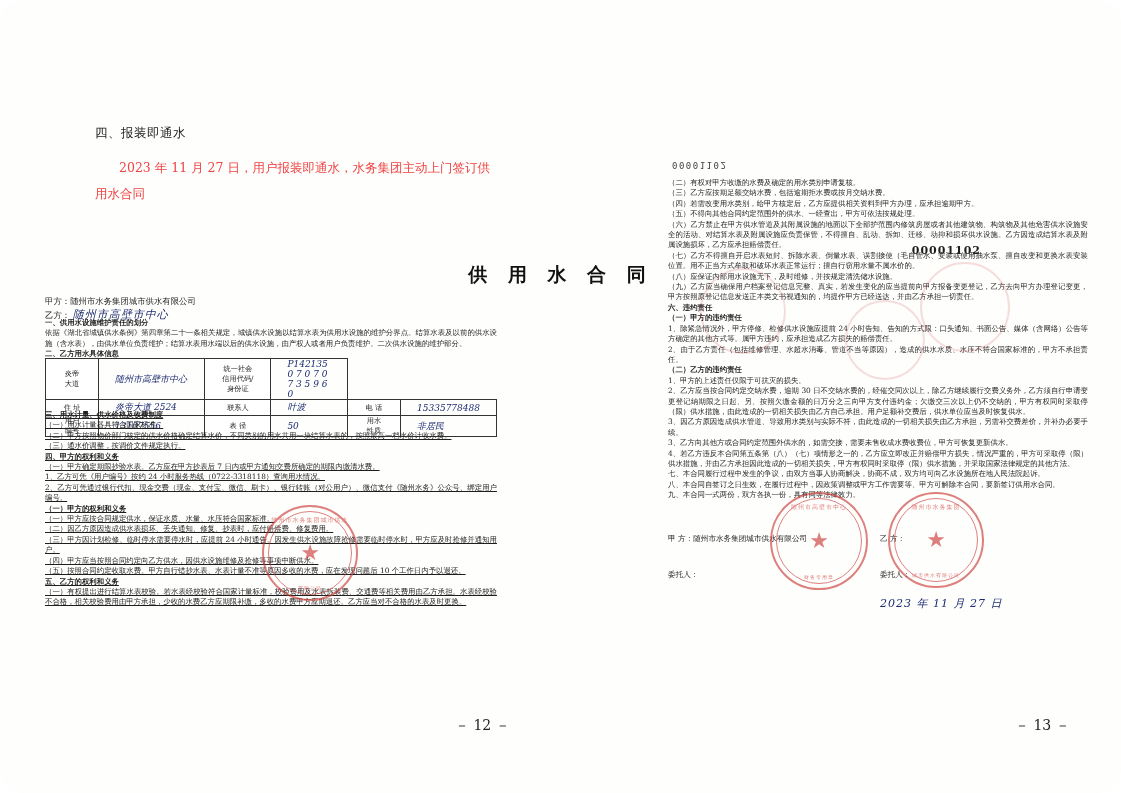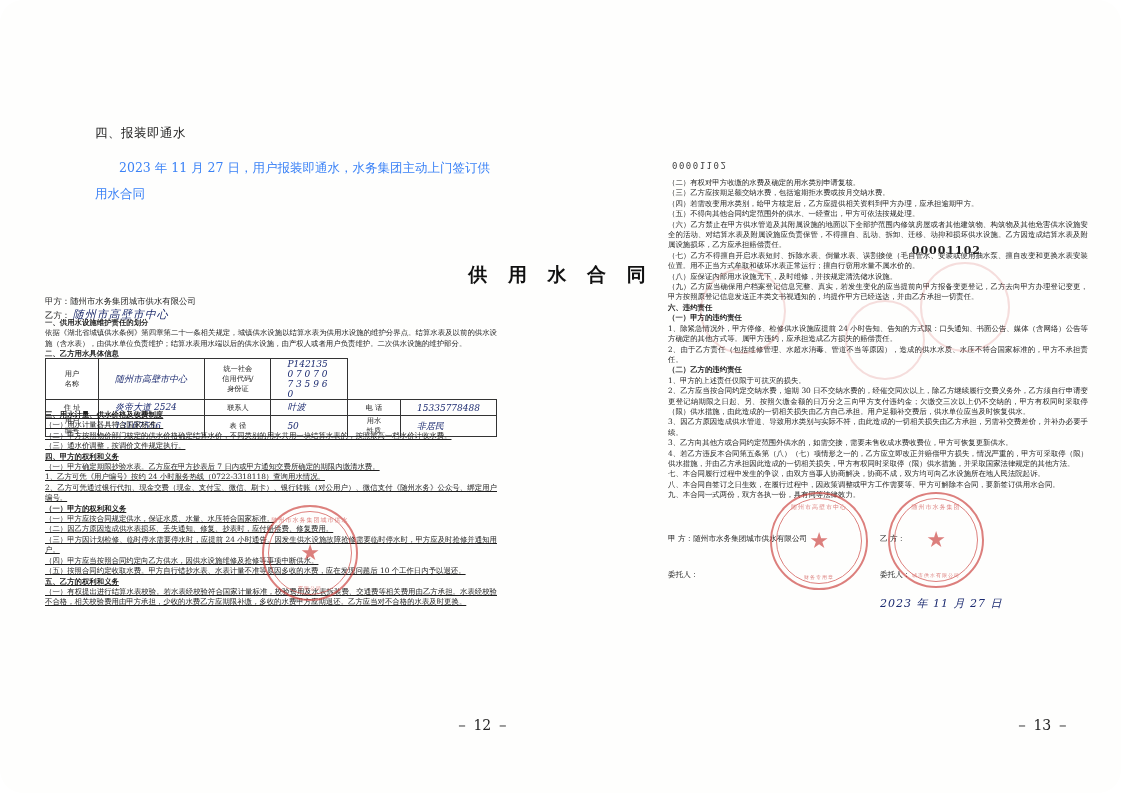--- a/index.html
+++ b/index.html
@@ -29,21 +29,21 @@
     color: #1b1b1b;
     letter-spacing: 0.5px;
     font-family: "DejaVu Serif", serif;
   }
   .sec-body {
     position: absolute;
     left: 95px; top: 155px;
     width: 400px;
     font-size: 12.5px;
     line-height: 26px;
-    color: #3b82f6;
+    color: #ef4444;
     font-family: "DejaVu Serif", serif;
     text-indent: 24px;
   }
   .doc-no {
     position: absolute;
     right: 140px; top: 244px;
     font-size: 11px;
     font-weight: bold;
     color: #1d1d1d;
     letter-spacing: 1px;
@@ -209,21 +209,21 @@
 
     <div class="clause-block" style="top:318px;">
       <div class="h">一、供用水设施维护责任的划分</div>
       <div>依据《湖北省城镇供水条例》第四章第二十一条相关规定，城镇供水设施以结算水表为供用水设施的维护分界点。结算水表及以前的供水设施（含水表），由供水单位负责维护；结算水表用水端以后的供水设施，由产权人或者用户负责维护。二次供水设施的维护部分。</div>
       <div class="h">二、乙方用水具体信息</div>
     </div>
 
     <table class="info-table">
       <tbody>
           <tr>
-        <td class="lbl">用户名称</td>
+        <td class="lbl">炎帝大道</td>
         <td class="val" style="width:150px">随州市高壁市中心</td>
         <td class="lbl" style="width:98px">统一社会信用代码/身份证</td>
         <td class="val">P142135 0 7 0 7 0 7 3 5 9 6 0</td>
       </tr>
       <tr>
         <td class="lbl">住    址</td>
         <td class="val">炎帝大道 2524</td>
         <td class="lbl">联系人</td>
         <td class="val" style="width:52px">叶波</td>
         <td class="lbl">电    话</td>

